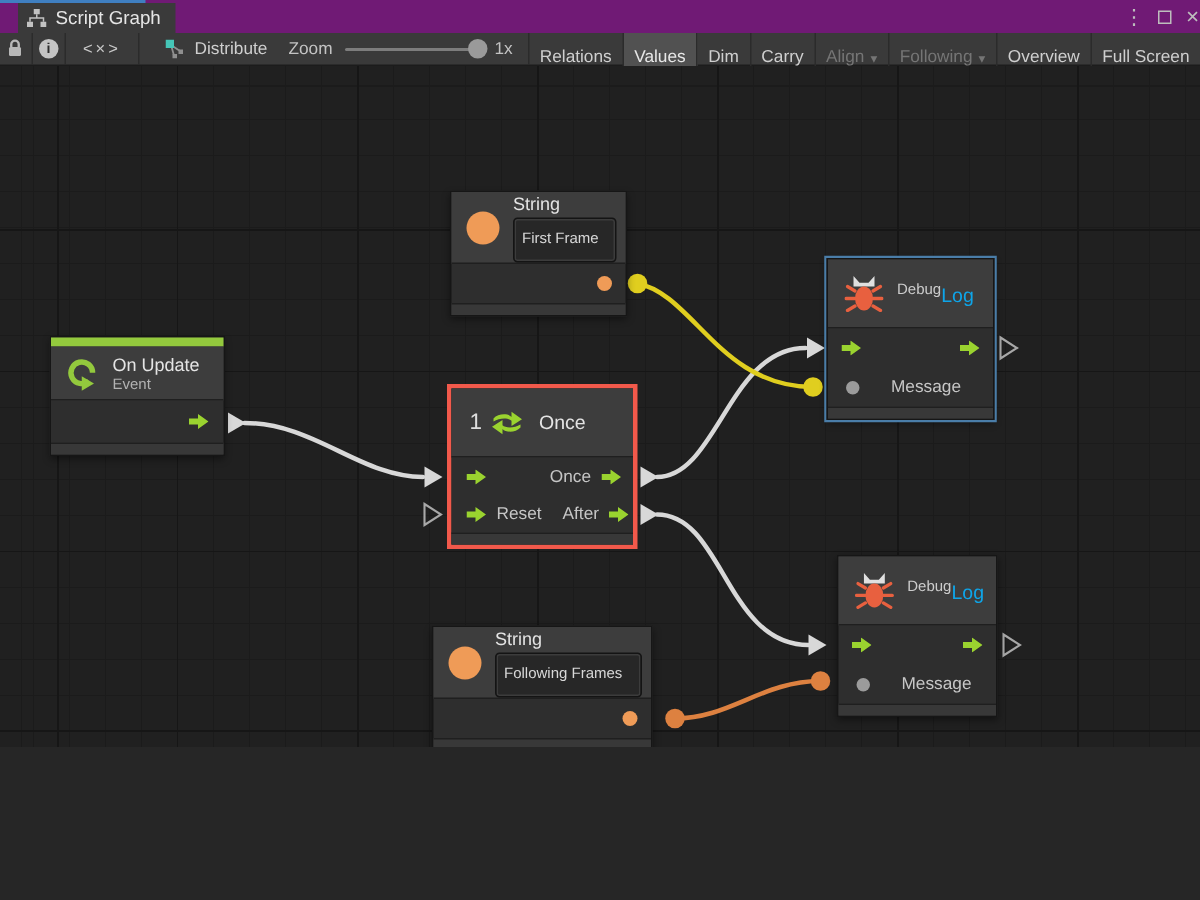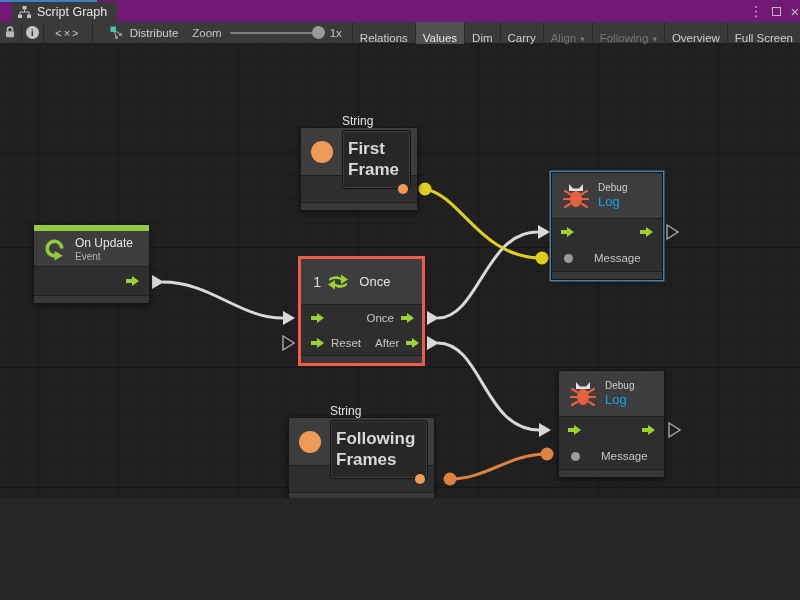--- a/index.html
+++ b/index.html
@@ -60,27 +60,27 @@
 
   .orange-circle{width:22px;height:22px;border-radius:50%;background:var(--type-orange,#ef9b57);flex:none;}
   .orange-dot{width:10px;height:10px;border-radius:50%;background:var(--type-orange,#ef9b57);}
   .gray-dot{width:9px;height:9px;border-radius:50%;background:#9b9b9b;flex:none;}
   .garrow{display:block;flex:none;}
 
   
   .string-node .n-header{height:48px;padding:0 6px 0 10px;gap:9px;align-items:center;}
   .string-node .hcol{flex:1;display:flex;flex-direction:column;align-items:flex-start;}
   .str-field{margin-top:2px;width:100%;background:#272727;border:1px solid #141414;border-radius:3px;
-             color:#d8d8d8;font-size:17px;padding:8px 5px;line-height:1.2;box-shadow:inset 0 0 0 1px #3c3c3c;font-weight:bold;}
+             color:#d8d8d8;font-size:10px;padding:8px 5px;line-height:1.2;box-shadow:inset 0 0 0 1px #3c3c3c;}
   .str-body{height:26px;position:relative;}
   .str-body .orange-dot{position:absolute;right:9px;top:8px;}
 
   
   .debug-node .n-header{height:46px;padding:0 8px 0 11px;gap:9px;}
-  .debug-node .hcol{display:flex;flex-direction:column;}
+  .debug-node .hcol{display:flex;}
   .debug-cat{color:#cccccc;font-size:10px;}
   .debug-title{color:#0ea5e9;font-size:13px;margin-top:1px;}
   .flow-row{height:26px;display:flex;align-items:center;justify-content:space-between;padding:0 9px;}
   .msg-row{height:26px;display:flex;align-items:center;gap:21px;padding:0 9px 0 12px;}
 
   
   .event-bar{height:6px;background:var(--event-green,#93c93d);}
   .event-node .n-header{height:36px;padding:0 8px 0 8px;gap:8px;}
   .event-node .n-body{height:28px;display:flex;align-items:center;justify-content:flex-end;padding:0 10px;}
 

